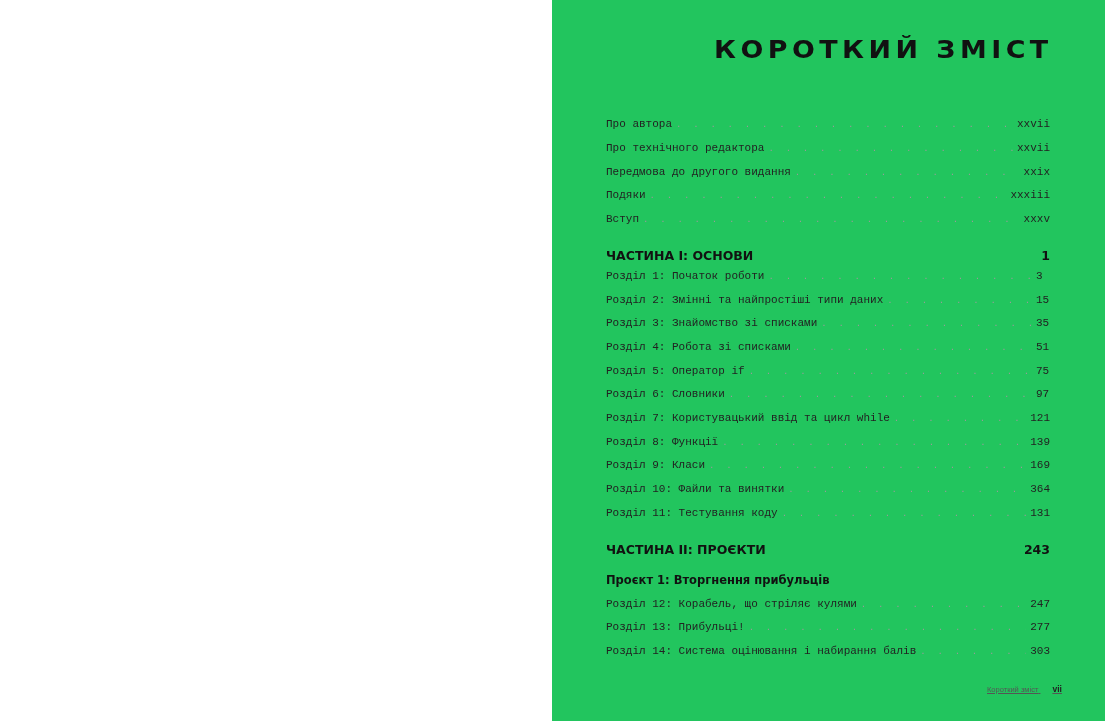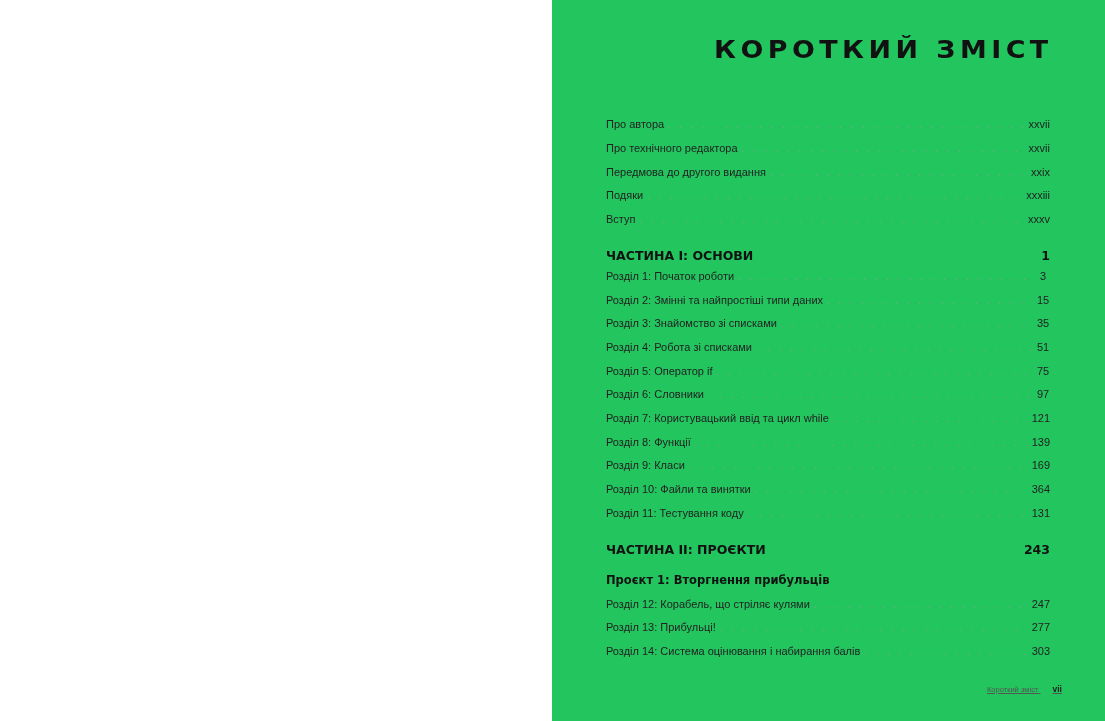--- a/index.html
+++ b/index.html
@@ -50,39 +50,40 @@
     .row {
       position: absolute;
       left: 0;
       width: 444px;
       display: flex;
       align-items: baseline;
       font-size: 11px;
       color: #222222;
       white-space: nowrap;
       cursor: pointer;
+      font-family: Liberation Mono, monospace;
     }
     .row .label {
       flex: 0 0 auto;
       padding-right: 2px;
     }
     .row .leader {
       flex: 1 1 auto;
       overflow: hidden;
       color: #9a9a9a;
       letter-spacing: 3.2px;
       font-size: 9px;
       margin: 0 4px 0 2px;
     }
     .row .leader::before {
       content: ". . . . . . . . . . . . . . . . . . . . . . . . . . . . . . . . . . . . . . . . . . . . . . . . . . . . . . . . . . . . . . . . . . . . . . . . . . . . . . . . . . . . . . . . . . . . . . . . . . . . . . . .";
     }
     .row .page {
       flex: 0 0 auto;
-      text-align: center;
+      text-align: left;
       min-width: 14px;
     }
     .part-row {
       position: absolute;
       left: 0;
       width: 444px;
       display: flex;
       justify-content: space-between;
       align-items: baseline;
       font-family: "DejaVu Sans", sans-serif;

